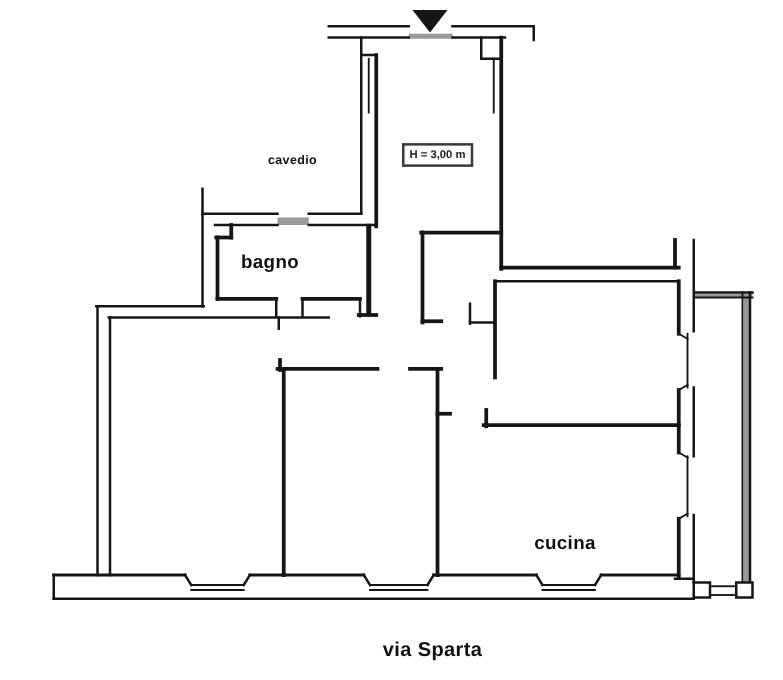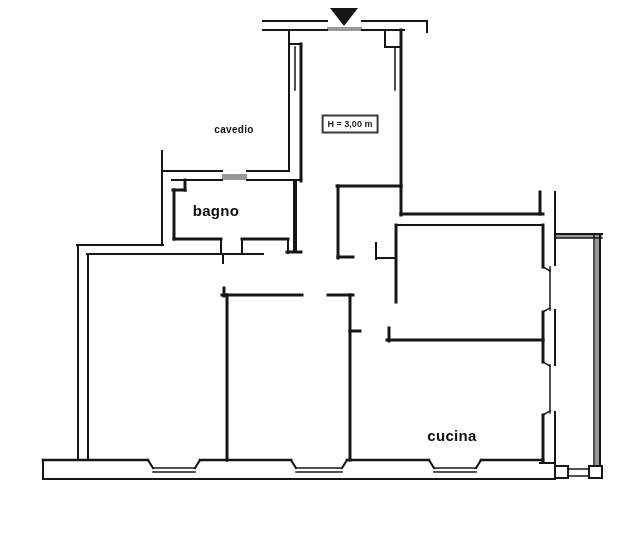--- a/index.html
+++ b/index.html
@@ -124,16 +124,17 @@
       <rect x="589" y="466" width="13" height="12" fill="#ffffff" stroke="#161616" stroke-width="2"></rect>
       <polygon points="330,8 358,8 344,26" fill="#161616"></polygon>
     </svg>
 
   <div class="room-label" style="left: 234px; top: 97px; font-size: 10px; margin-top: 32px;">cavedio</div>
 
   <div class="room-label" style="left: 216px; top: 210px; font-size: 15px;">bagno</div>
 
   <div class="room-label" style="left: 452px; top: 403px; font-size: 15px; margin-top: 32px;">cucina</div>
 
+  <div class="street-label" style="left: 346px; top: 521px; font-size: 16px;">via Sparta</div>
 
   <div class="height-note" style="left: 350px; top: 124px;">H = 3,00 m</div>
 
 </div>
 
 </body></html>

